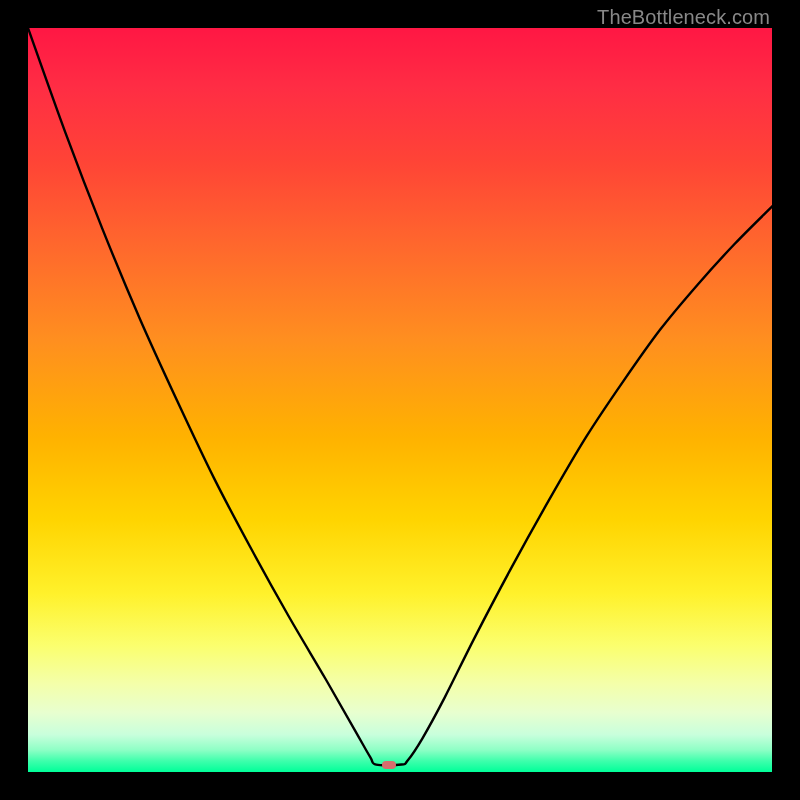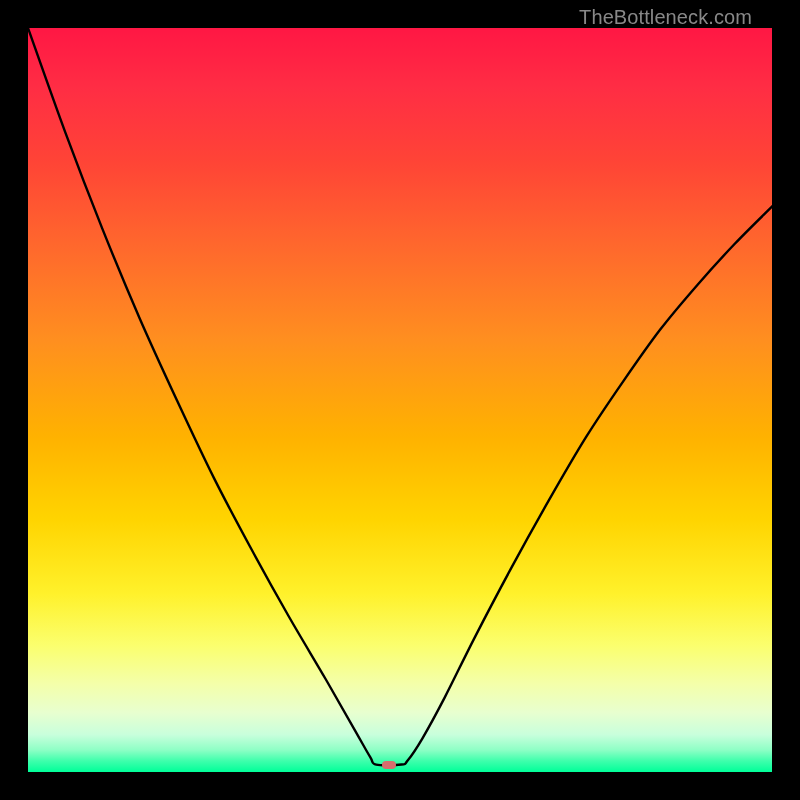--- a/index.html
+++ b/index.html
@@ -52,21 +52,21 @@
     position: absolute;
     width: 14px;
     height: 8px;
     border-radius: 4px;
     background: #d86d6d;
     transform: translate(-50%, -50%);
   }
   .watermark {
     position: absolute;
     top: 6px;
-    right: 48px;
+    right: 30px;
     color: #888;
     font-size: 20px;
     letter-spacing: 0.1px;
     pointer-events: none;
   }
 </style>
 </head>
 <body>
 
 <div class="plot-area">

